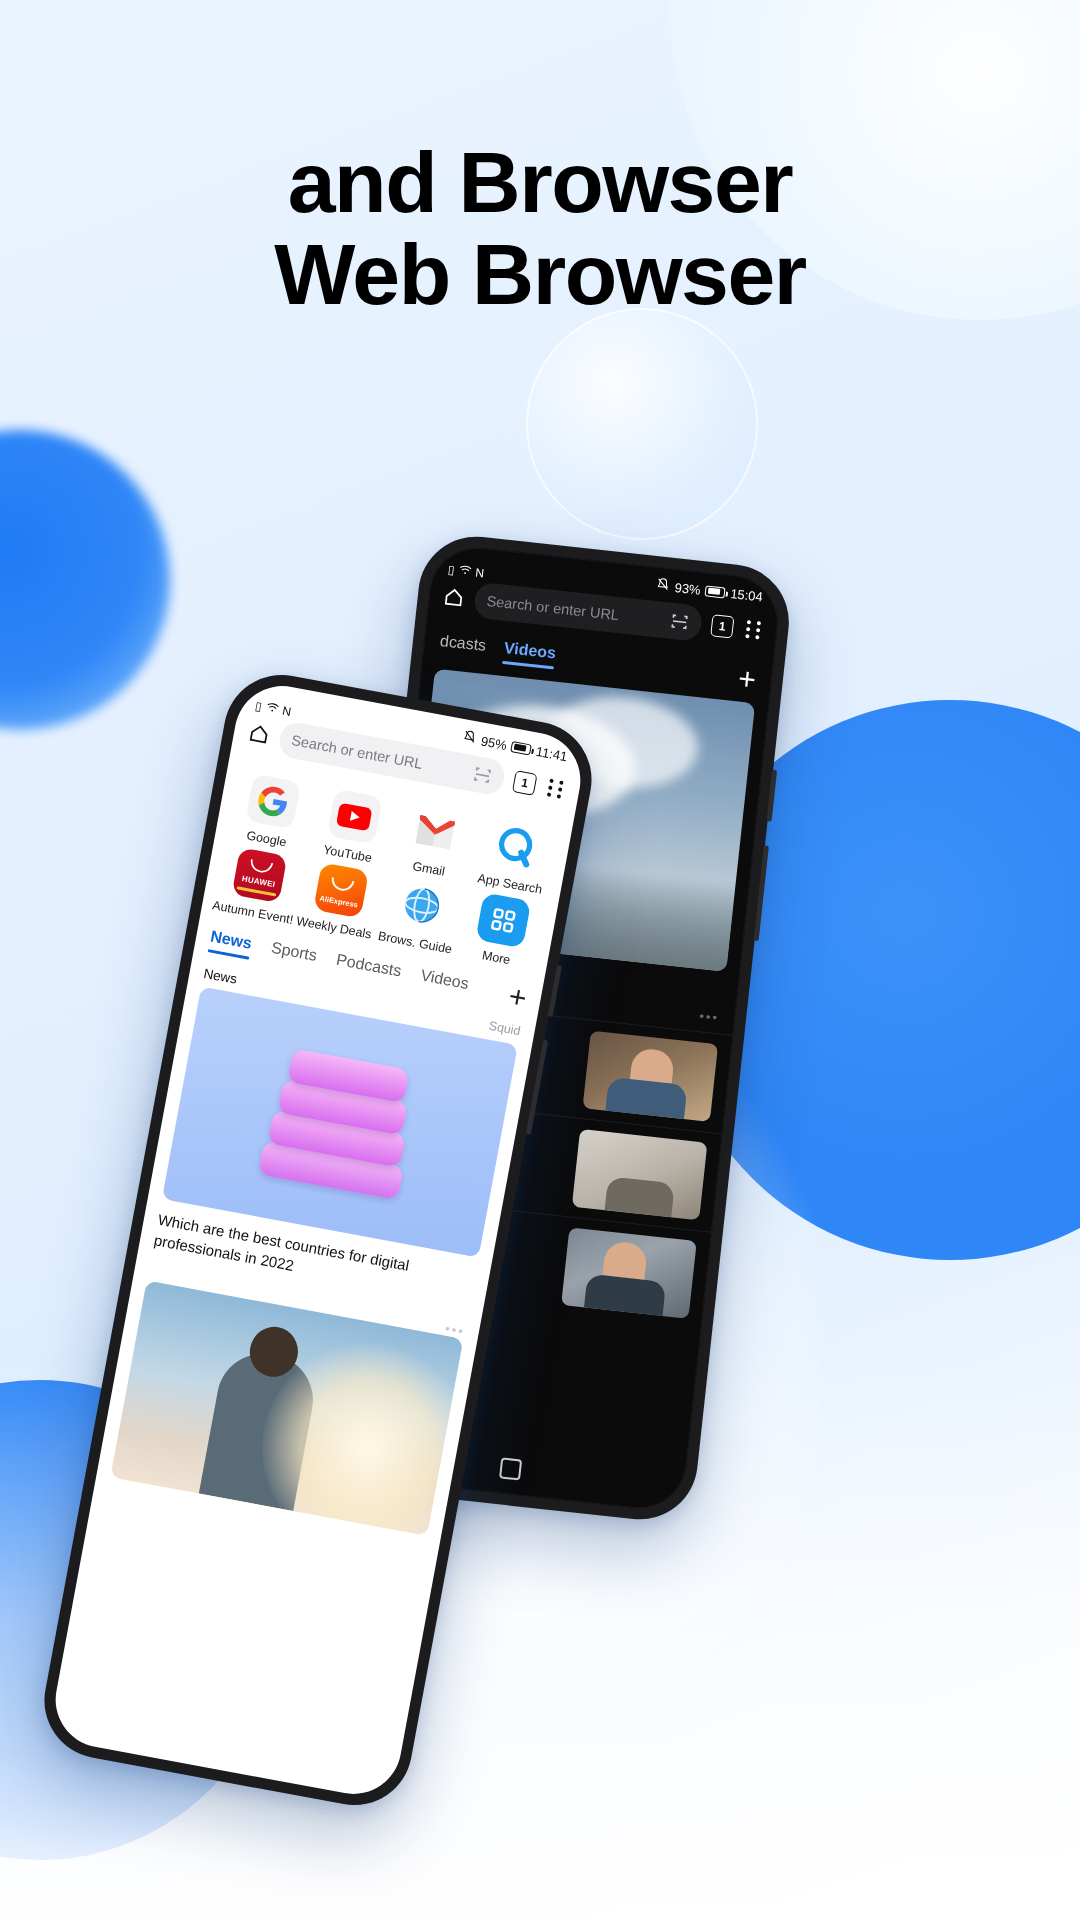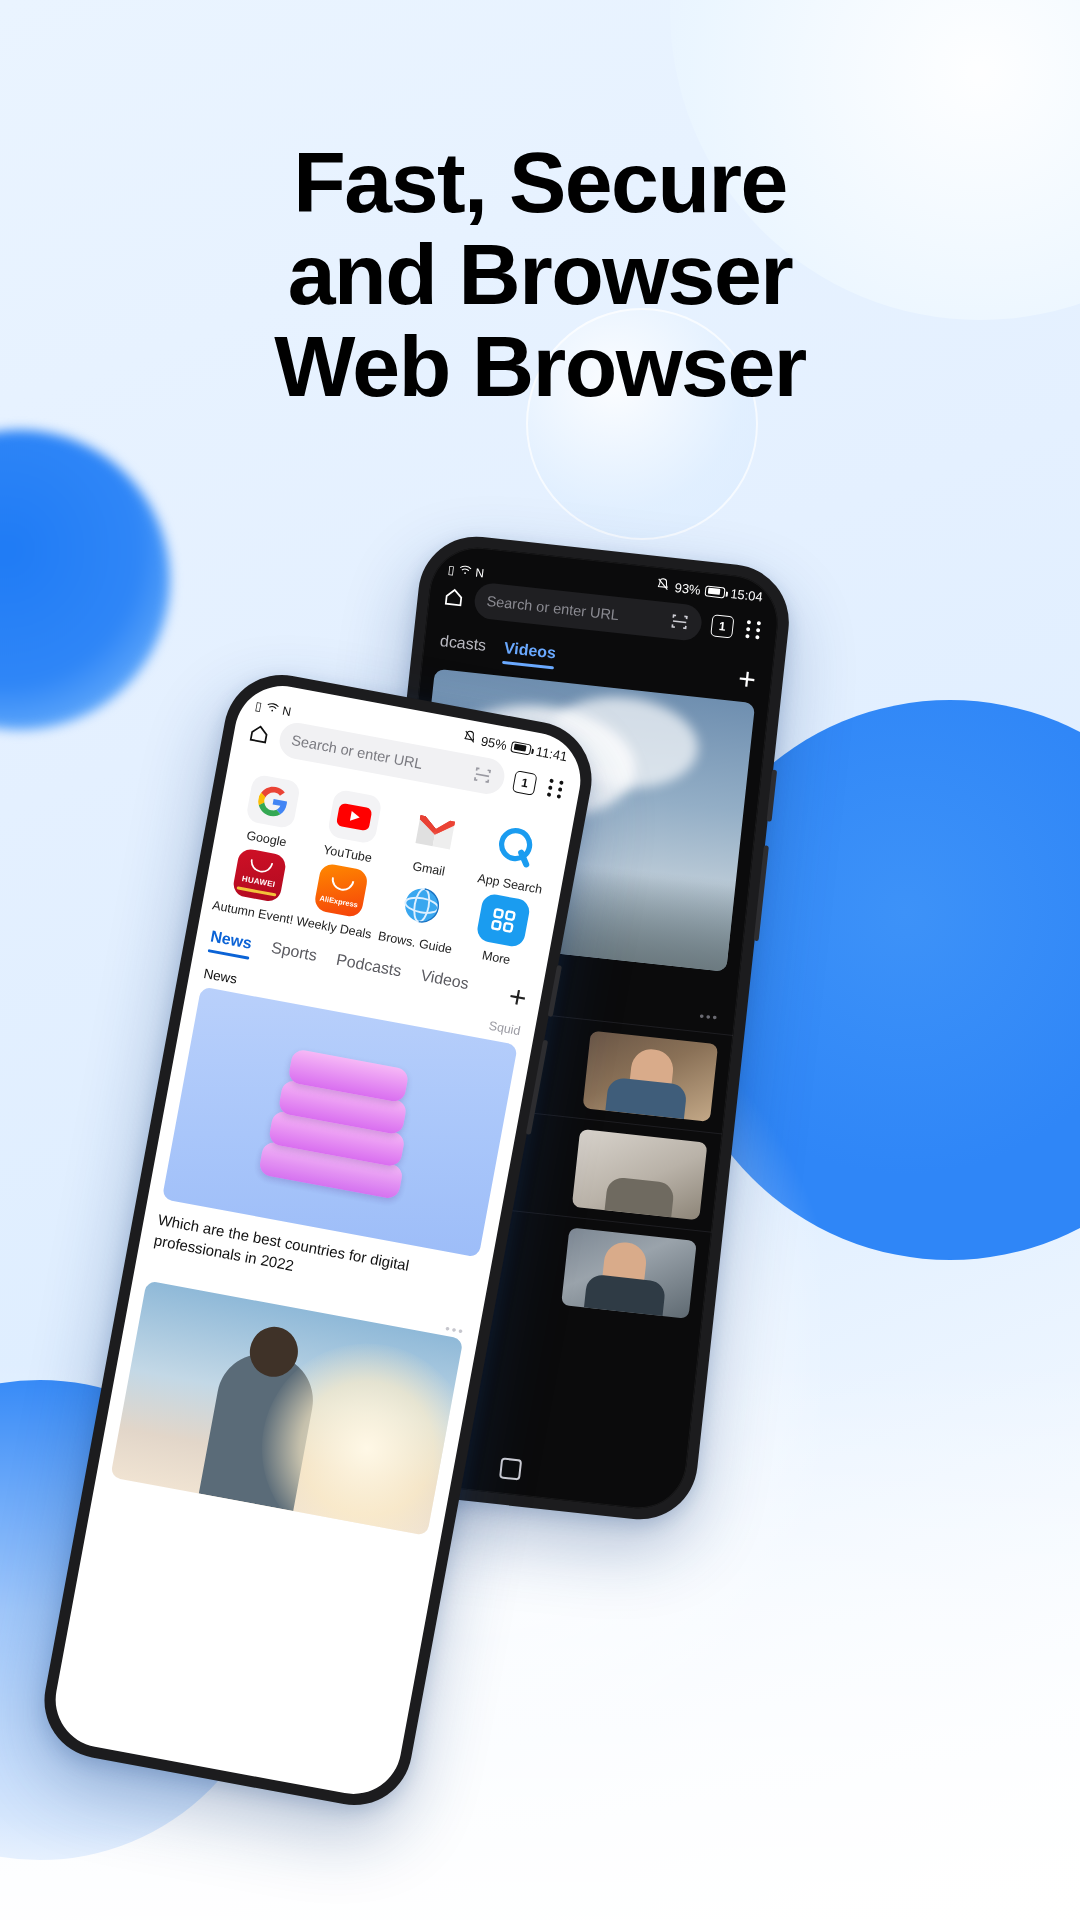--- a/index.html
+++ b/index.html
@@ -165,21 +165,20 @@
   <div class="blob blob-topright"></div>
   <div class="blob blob-right-big"></div>
   <div class="blob blob-bl"></div>
   <div class="blob blob-tl"></div>
   <div class="ring"></div>
   <div class="wash-mid"></div>
   <div class="wash-white"></div>
 </div>
 
 <div id="headline">
-  <div class="line">Fast, Secure</div>
   <div class="line">and Browser</div>
   <div class="line">Web Browser</div>
 </div>
 
 <div class="phone" id="phone-back">
   <div class="btn-side" style="top:200px;height:52px;"></div>
   <div class="btn-side" style="top:276px;height:96px;"></div>
   <div class="screen">
 
     <div class="statusbar">

